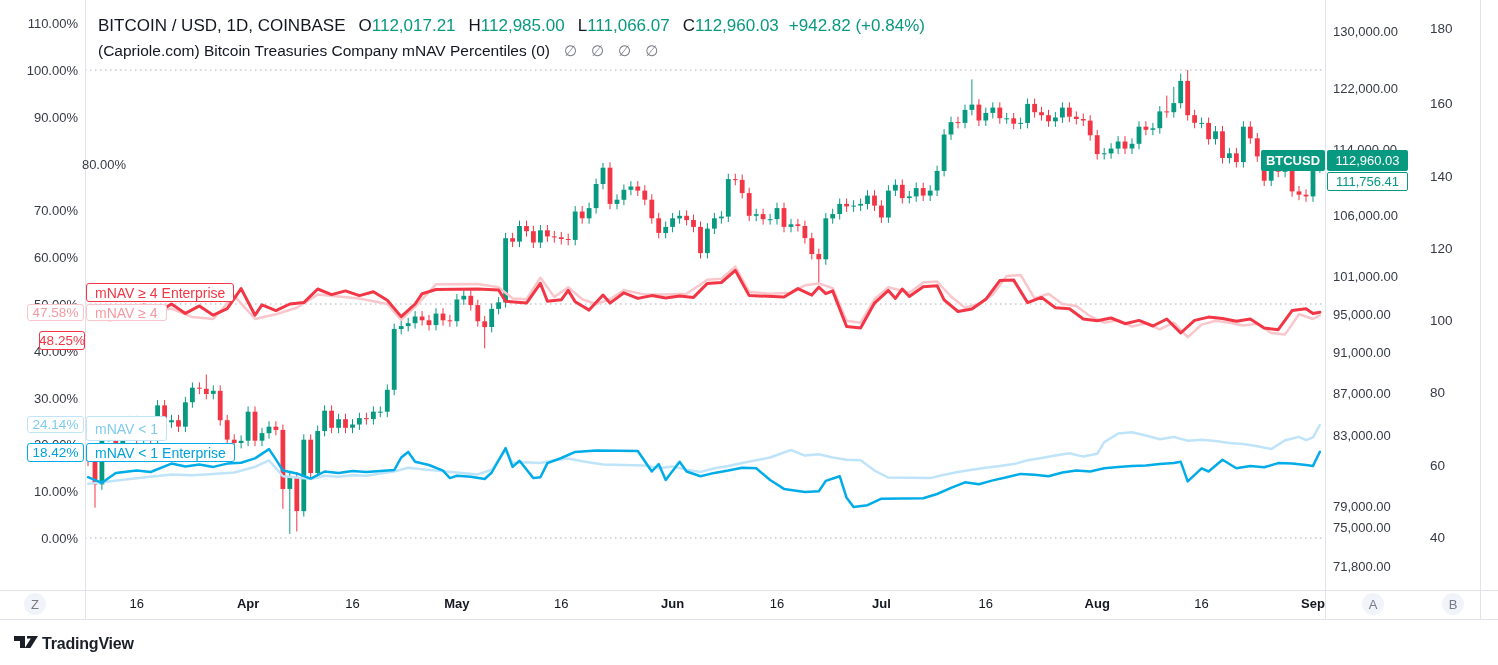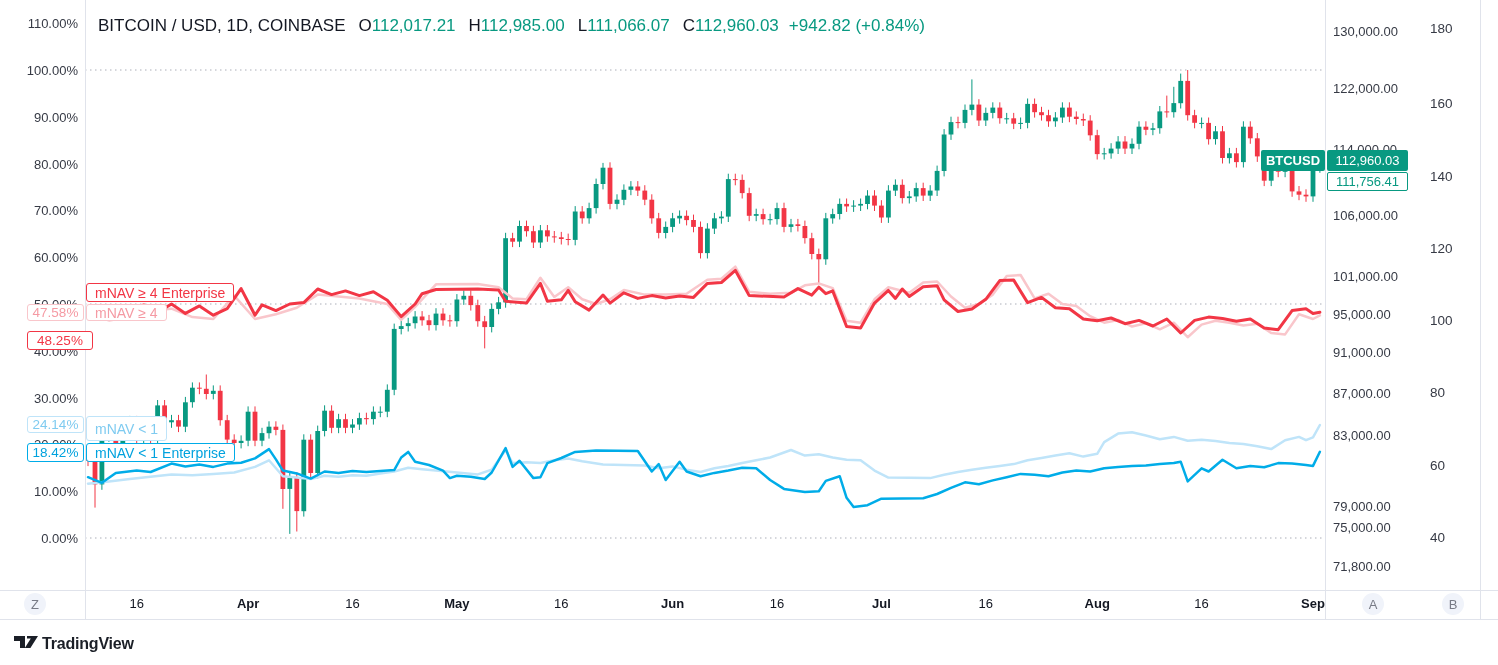--- a/index.html
+++ b/index.html
@@ -420,31 +420,34 @@
 
   <div class="vline" style="left:85px;"></div>
   <div class="vline" style="left:1325px;"></div>
   <div class="vline" style="left:1480px;"></div>
   <div class="hline" style="top:590px;"></div>
   <div class="hline" style="top:619px;"></div>
 
   <div class="hdr-line1">
     <span class="hdr-sym">BITCOIN / USD, 1D, COINBASE</span><span id="ohlc-values"><span class="ohlc-k">O</span><span class="ohlc-v">112,017.21</span><span class="ohlc-k">H</span><span class="ohlc-v">112,985.00</span><span class="ohlc-k">L</span><span class="ohlc-v">111,066.07</span><span class="ohlc-k">C</span><span class="ohlc-v">112,960.03</span></span><span class="hdr-change">+942.82 (+0.84%)</span>
   </div>
+  <div class="hdr-line2">
+    <span>(Capriole.com) Bitcoin Treasuries Company mNAV Percentiles (0)</span><span id="null-symbols"><span class="null-sym">∅</span><span class="null-sym">∅</span><span class="null-sym">∅</span><span class="null-sym">∅</span></span>
+  </div>
 
   <div id="pct-axis">
       <div class="pct-lbl" style="top: 531px;">0.00%</div>
       <div class="pct-lbl" style="top: 484.2px;">10.00%</div>
       <div class="pct-lbl" style="top: 437.4px;">20.00%</div>
       <div class="pct-lbl" style="top: 390.6px;">30.00%</div>
       <div class="pct-lbl" style="top: 343.8px;">40.00%</div>
       <div class="pct-lbl" style="top: 297px;">50.00%</div>
       <div class="pct-lbl" style="top: 250.2px;">60.00%</div>
       <div class="pct-lbl" style="top: 203.4px;">70.00%</div>
-      <div class="pct-lbl" style="top: 156.6px;">80.00%</div>
+      <div class="pct-lbl" style="top: 156.6px; padding-left: 48px;">80.00%</div>
       <div class="pct-lbl" style="top: 109.8px;">90.00%</div>
       <div class="pct-lbl" style="top: 63px;">100.00%</div>
       <div class="pct-lbl" style="top: 16.2px;">110.00%</div>
     </div>
   <div id="price-axis">
       <div class="price-lbl" style="top: 24px;">130,000.00</div>
       <div class="price-lbl" style="top: 81.2319px;">122,000.00</div>
       <div class="price-lbl" style="top: 142.347px;">114,000.00</div>
       <div class="price-lbl" style="top: 207.91px;">106,000.00</div>
       <div class="price-lbl" style="top: 269px;">101,000.00</div>
@@ -481,21 +484,21 @@
       <div class="time-lbl bold" style="left: 1290.96px;">Sep</div>
     </div>
 
   <div class="valbox pink-b" style="left:27px;top:304px;width:57px;height:17px;">
     <span>47.58%</span>
     </div>
   <div class="namebox pink-b" style="left:86px;top:304px;height:17px;">
     <span>mNAV ≥ 4</span>
     </div>
 
-  <div class="valbox red-b" style="left:27px;top:283px;width:66px;height:19px;margin-top:48px;">
+  <div class="valbox red-b" style="left:39px;top:283px;width:46px;height:19px;margin-top:48px;">
     <span>48.25%</span>
     </div>
   <div class="namebox red-b" style="left:86px;top:283px;height:19px;">
     <span>mNAV ≥ 4 Enterprise</span>
     </div>
 
   <div class="valbox lblue-b" style="left:27px;top:416px;width:57px;height:17px;">
     <span>24.14%</span>
     </div>
   <div class="namebox lblue-b" style="left:86px;top:416px;height:25px;">

